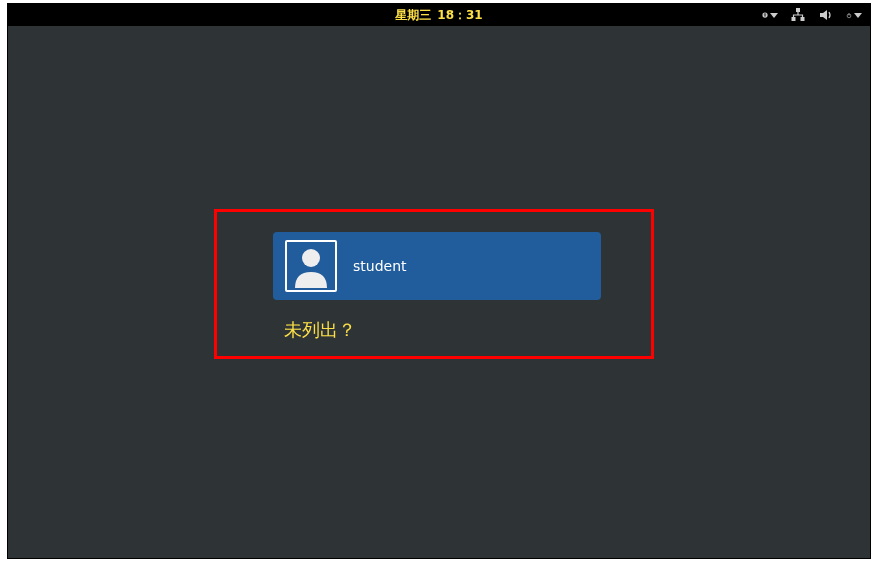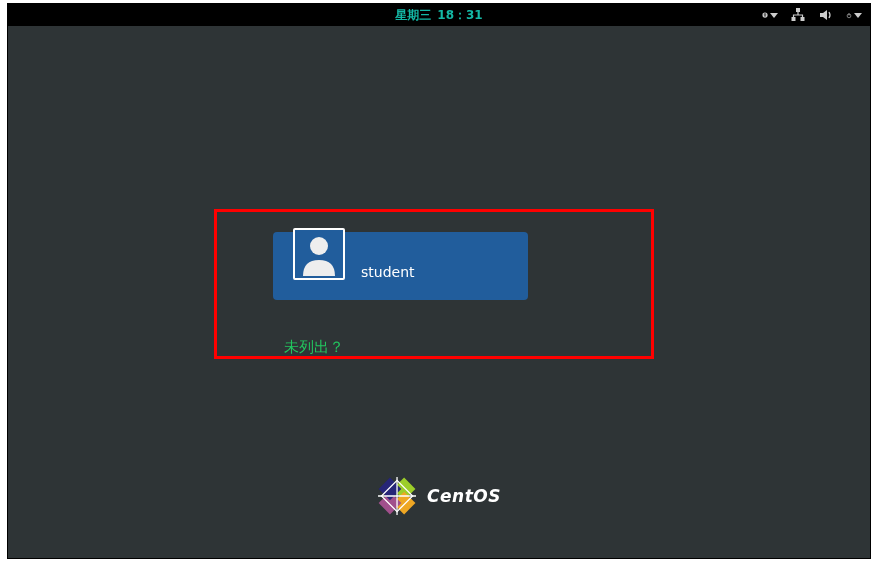--- a/index.html
+++ b/index.html
@@ -27,21 +27,21 @@
     .topbar {
       position: absolute;
       top: 0;
       left: 0;
       right: 0;
       height: 22px;
       background: #000;
       display: flex;
       align-items: center;
       justify-content: center;
-      color: #14b8a6;
+      color: #fde047;
       font-size: 12px;
       font-weight: bold;
     }
     .topbar-center {
       position: absolute;
       left: 50%;
       transform: translateX(-50%);
       display: flex;
       align-items: center;
       gap: 6px;
@@ -74,27 +74,27 @@
       top: 205px;
       width: 440px;
       height: 150px;
       border: 3px solid #ff0000;
       pointer-events: none;
     }
     .user-card {
       position: absolute;
       left: 265px;
       top: 228px;
-      width: 255px;
+      width: 328px;
       height: 68px;
       background: #215d9c;
       border-radius: 4px;
       display: flex;
-      align-items: flex-end;
-      padding: 20px;
+      align-items: center;
+      padding: 12px;
       cursor: pointer;
     }
     .avatar-frame {
       width: 52px;
       height: 52px;
       border: 2px solid #fff;
       border-radius: 2px;
       display: flex;
       align-items: center;
       justify-content: center;
@@ -103,24 +103,23 @@
     }
     .user-name {
       color: #fff;
       font-size: 14px;
       font-weight: 500;
     }
     .not-listed {
       position: absolute;
       left: 276px;
       top: 314px;
-      color: #22c55e;
-      font-size: 15px;
+      color: #fde047;
+      font-size: 18px;
       cursor: pointer;
-      margin-top: 20px;
     }
     .branding {
       position: absolute;
       left: 50%;
       bottom: 42px;
       transform: translateX(-50%);
       display: flex;
       align-items: center;
       gap: 10px;
     }
@@ -183,38 +182,14 @@
         <path d="M6 44 Q6 28 22 28 Q38 28 38 44 Z" fill="#eee"></path>
       </svg>
     </div>
     <div class="user-name">student</div>
   </div>
 
   <div class="not-listed">未列出？</div>
 
   <div class="highlight-box"></div>
 
-  <div class="branding">
-    <svg width="40" height="40" viewBox="0 0 40 40">
-      <g transform="translate(20,20)">
-        <g transform="rotate(0)">
-            <rect x="-8" y="-18" width="16" height="16" fill="#9ccd2a" transform="rotate(45)"></rect>
-          </g>
-        <g transform="rotate(90)">
-            <rect x="-8" y="-18" width="16" height="16" fill="#efa724" transform="rotate(45)"></rect>
-          </g>
-        <g transform="rotate(180)">
-            <rect x="-8" y="-18" width="16" height="16" fill="#a14f8c" transform="rotate(45)"></rect>
-          </g>
-        <g transform="rotate(270)">
-            <rect x="-8" y="-18" width="16" height="16" fill="#262577" transform="rotate(45)"></rect>
-          </g>
-        <g stroke="#fff" stroke-width="1.3" fill="none">
-          <line x1="-19" y1="0" x2="19" y2="0"></line>
-          <line x1="0" y1="-19" x2="0" y2="19"></line>
-          <rect x="-11" y="-11" width="22" height="22" transform="rotate(45)"></rect>
-        </g>
-      </g>
-    </svg>
-    <span class="brand-text">CentOS</span>
-  </div>
 
 </div>
 
 </body></html>

